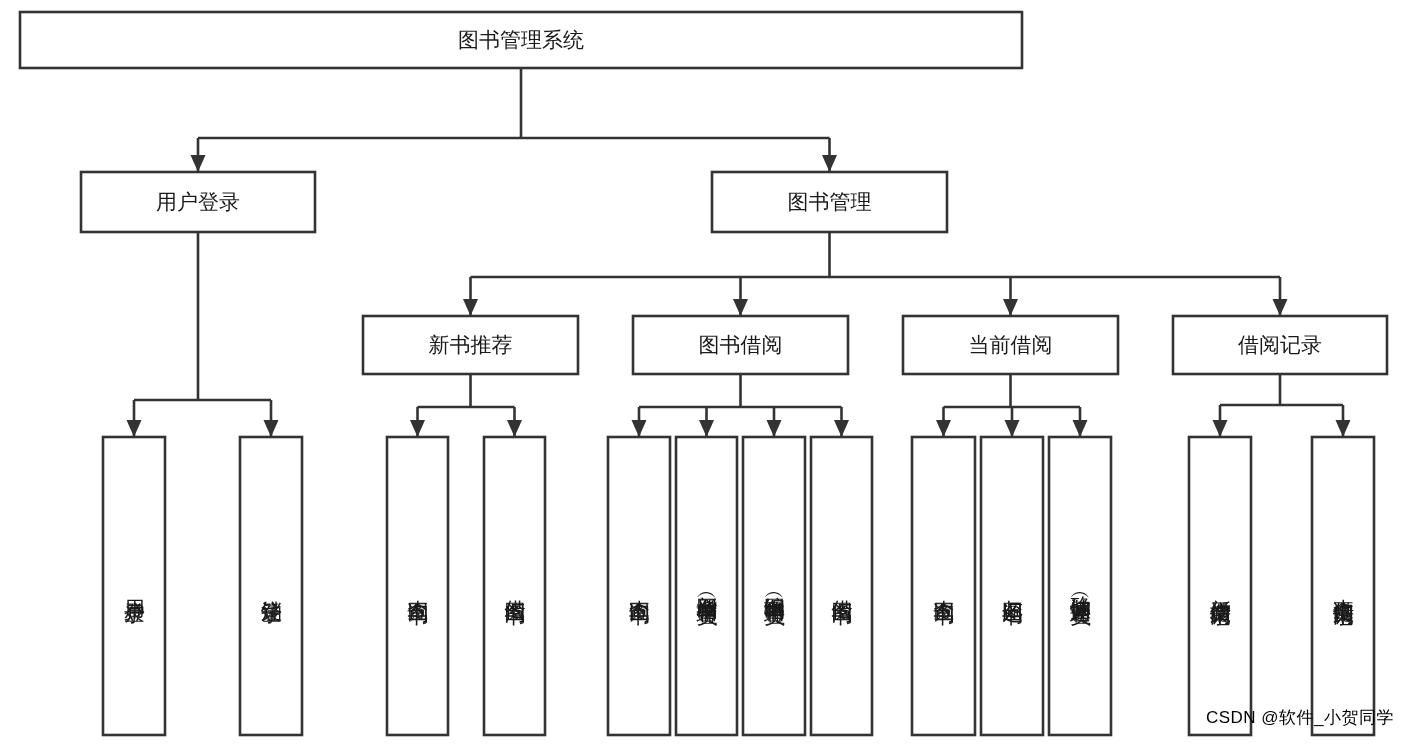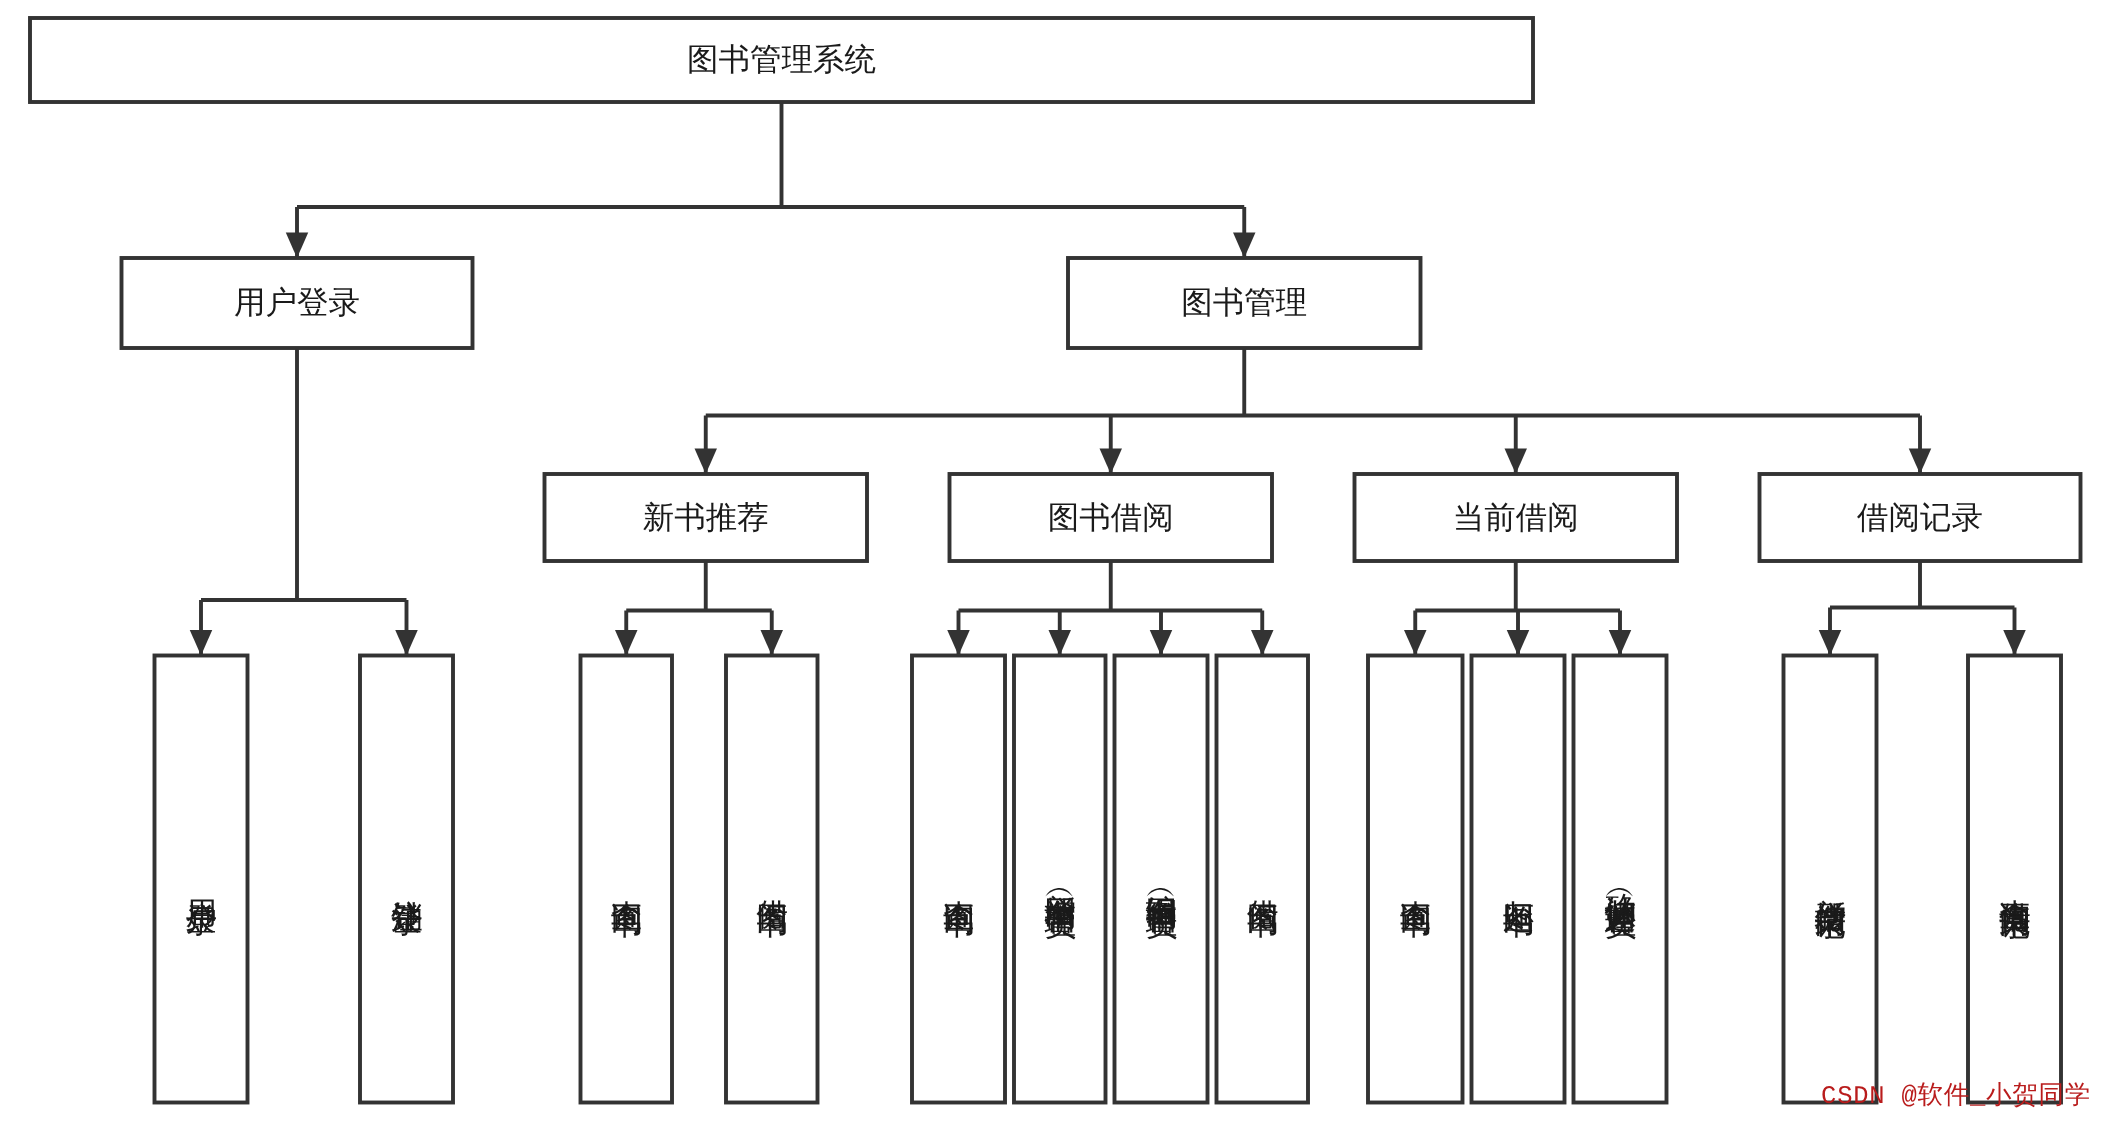--- a/index.html
+++ b/index.html
@@ -58,24 +58,24 @@
     font-size: 21px;
     line-height: 1.18;
     color: #1a1a1a;
     letter-spacing: 1.5px;
     white-space: nowrap;
     text-align: center;
   }
   .watermark {
     position: absolute;
     right: 8px;
-    bottom: 6px;
-    font-family: Liberation Mono, monospace;
+    bottom: 18px;
+    font-family: Liberation Sans, sans-serif;
     font-size: 17px;
-    color: #b91c1c;
+    color: #000000;
     letter-spacing: 0.5px;
     white-space: nowrap;
     pointer-events: none;
   }
 </style>
 </head>
 <body>
 
 <div id="diagram-root">
   <svg id="diagram-svg" width="1405" height="747" viewBox="0 0 1405 747" xmlns="http://www.w3.org/2000/svg">

